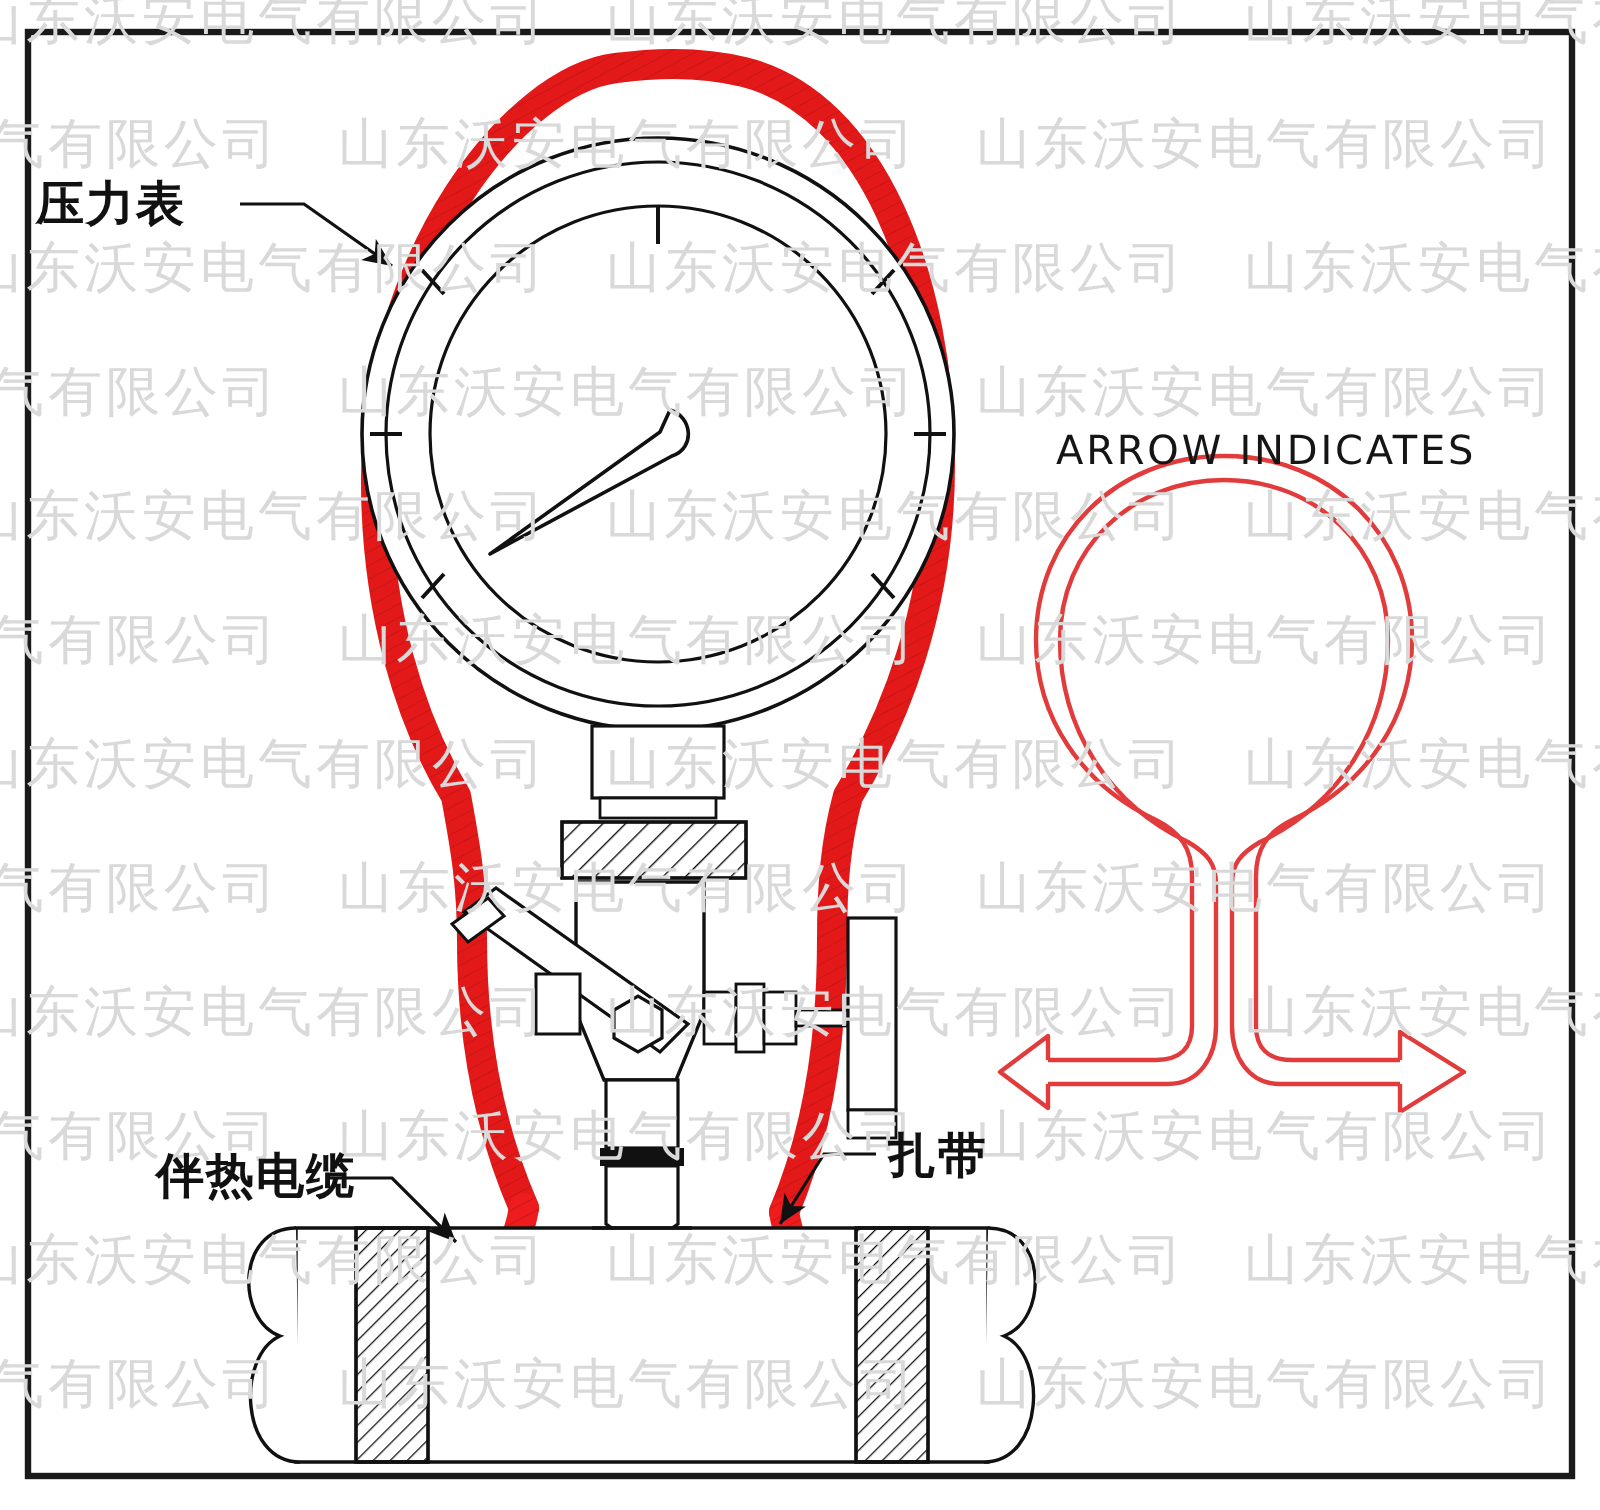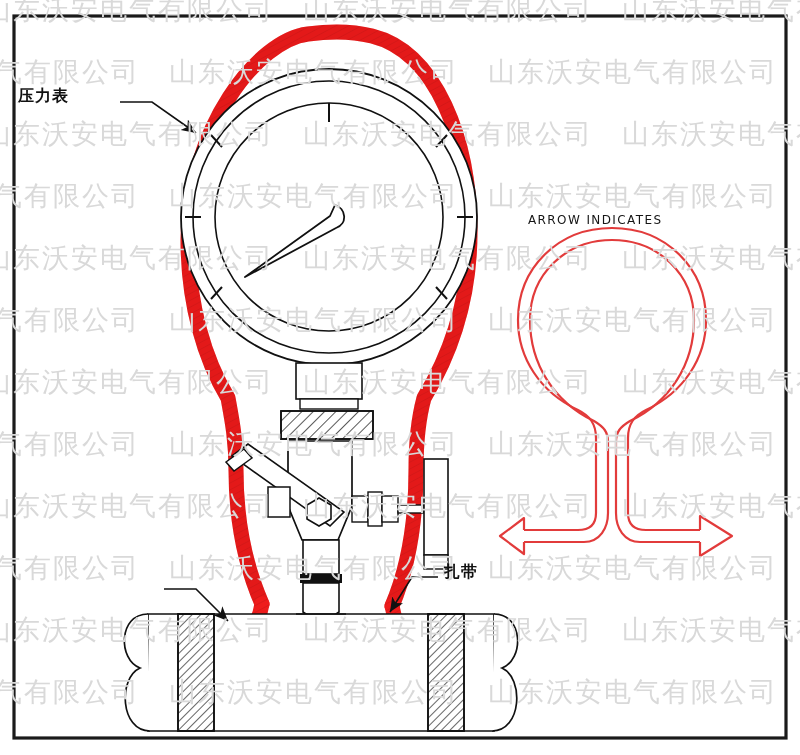--- a/index.html
+++ b/index.html
@@ -41,30 +41,30 @@
   #label-layer {
     position: absolute;
     left: 0; top: 0;
     width: 800px; height: 755px;
     z-index: 8;
     pointer-events: none;
   }
   .cn-label {
     position: absolute;
     font-family: "DejaVu Sans", sans-serif;
-    font-size: 16px;
+    font-size: 24px;
     font-weight: 600;
     color: #111111;
     white-space: nowrap;
     letter-spacing: 1px;
   }
   .en-label {
     position: absolute;
     font-family: "DejaVu Sans", sans-serif;
-    font-size: 12px;
+    font-size: 20px;
     color: #151515;
     white-space: nowrap;
     letter-spacing: 1.4px;
     text-align: center;
   }
 </style>
 </head>
 <body>
 
 <div id="stage">
@@ -260,20 +260,21 @@
       <path d="M 628 513 C 628 524, 634 530, 646 530 L 700 530"></path>
       <path d="M 616 513 C 616 528, 624 542, 640 542 L 700 542"></path>
 
       <path d="M 700 530 L 700 516 L 732 536 L 700 556 L 700 542"></path>
     </g>
   </svg>
 
   <div id="label-layer">
     <div class="cn-label" style="left:18px; top:86px;">压力表</div>
 
+    <div class="cn-label" style="left:78px; top:572px;">伴热电缆</div>
 
     <div class="cn-label" style="left:444px; top:562px;">扎带</div>
 
     <div class="en-label" style="left:528px; top:213px;">ARROW INDICATES</div>
 
   </div>
 
 </div>
 
 </body></html>

